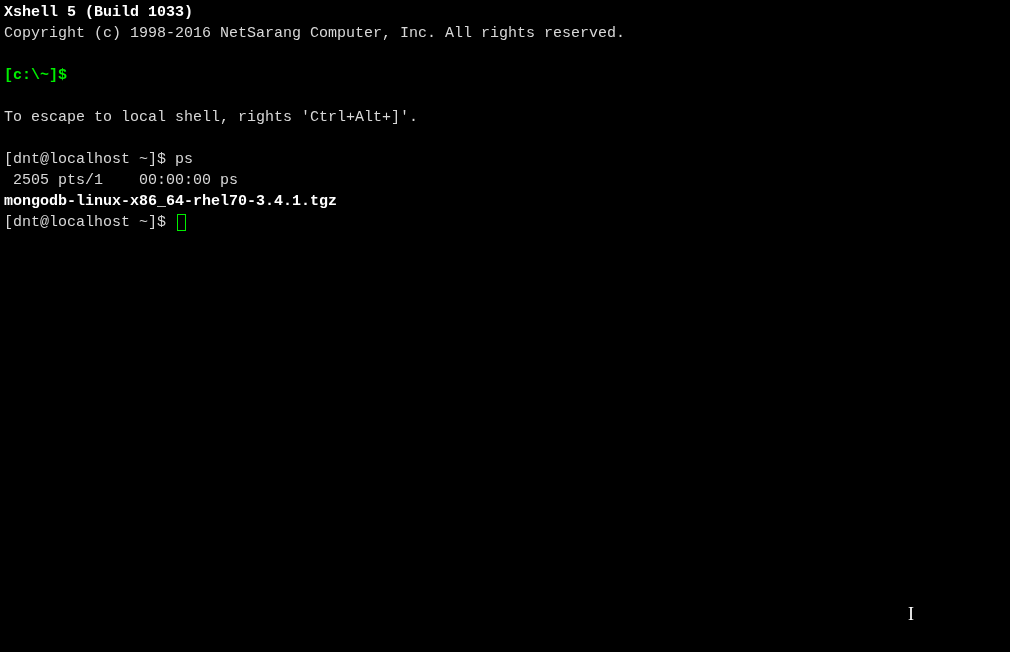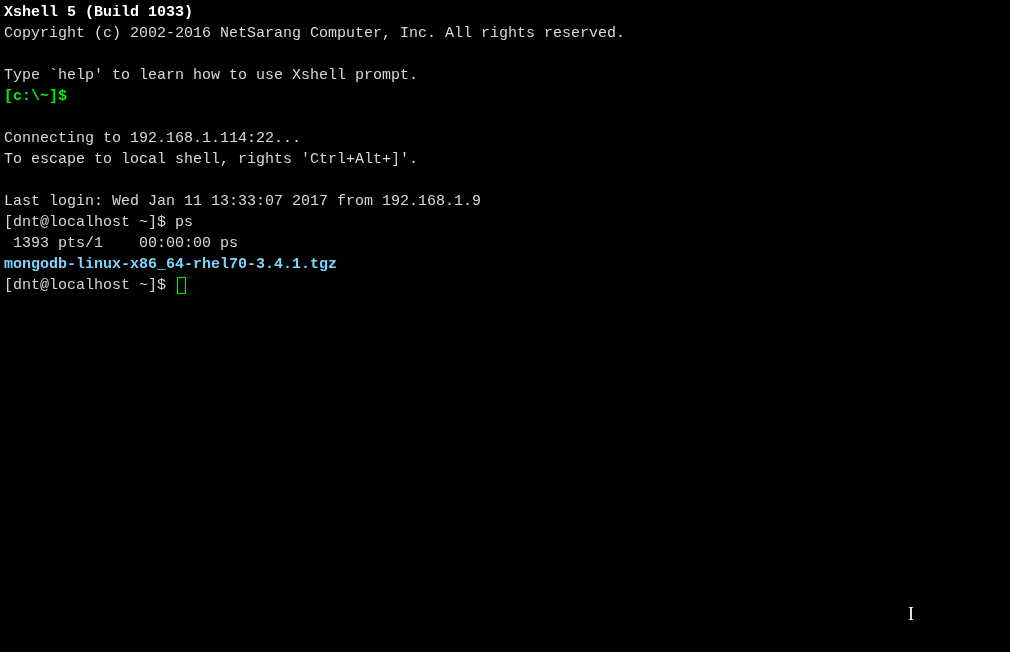--- a/index.html
+++ b/index.html
@@ -22,21 +22,21 @@
     }
     .bold {
       font-weight: bold;
       color: #ffffff;
     }
     .green {
       color: #00ee00;
       font-weight: bold;
     }
     .red {
-      color: #7dd3fc;
+      color: #ffffff;
       font-weight: bold;
     }
     .line {
       white-space: pre;
     }
     .cursor {
       display: inline-block;
       width: 9px;
       height: 17px;
       border: 1px solid #00ee00;
@@ -56,28 +56,25 @@
       font-family: serif;
       font-size: 18px;
       font-weight: normal;
     }
   </style>
 </head>
 <body>
 
 <div class="terminal">
   <div class="line"><span class="bold">Xshell 5 (Build 1033)</span></div>
-  <div class="line">Copyright (c) 2002-2016 NetSarang Computer, Inc. All rights reserved.</div>
+  <div class="line">Copyright (c) 1998-2016 NetSarang Computer, Inc. All rights reserved.</div>
   <div class="line">&nbsp;</div>
-  <div class="line">Type `help' to learn how to use Xshell prompt.</div>
   <div class="line"><span class="green">[c:\~]$</span></div>
   <div class="line">&nbsp;</div>
-  <div class="line">Connecting to 192.168.1.114:22...</div>
   <div class="line">To escape to local shell, rights 'Ctrl+Alt+]'.</div>
   <div class="line">&nbsp;</div>
-  <div class="line">Last login: Wed Jan 11 13:33:07 2017 from 192.168.1.9</div>
   <div class="line"><span>[dnt@localhost ~]$ </span><span>ps</span></div>
-  <div class="line"> 1393 pts/1    00:00:00 ps</div>
+  <div class="line"> 2505 pts/1    00:00:00 ps</div>
   <div class="line"><span class="red">mongodb-linux-x86_64-rhel70-3.4.1.tgz</span></div>
   <div class="line"><span>[dnt@localhost ~]$ </span><span class="cursor"></span></div>
 </div>
 
 <div class="ibeam"></div>
 
 </body></html>

